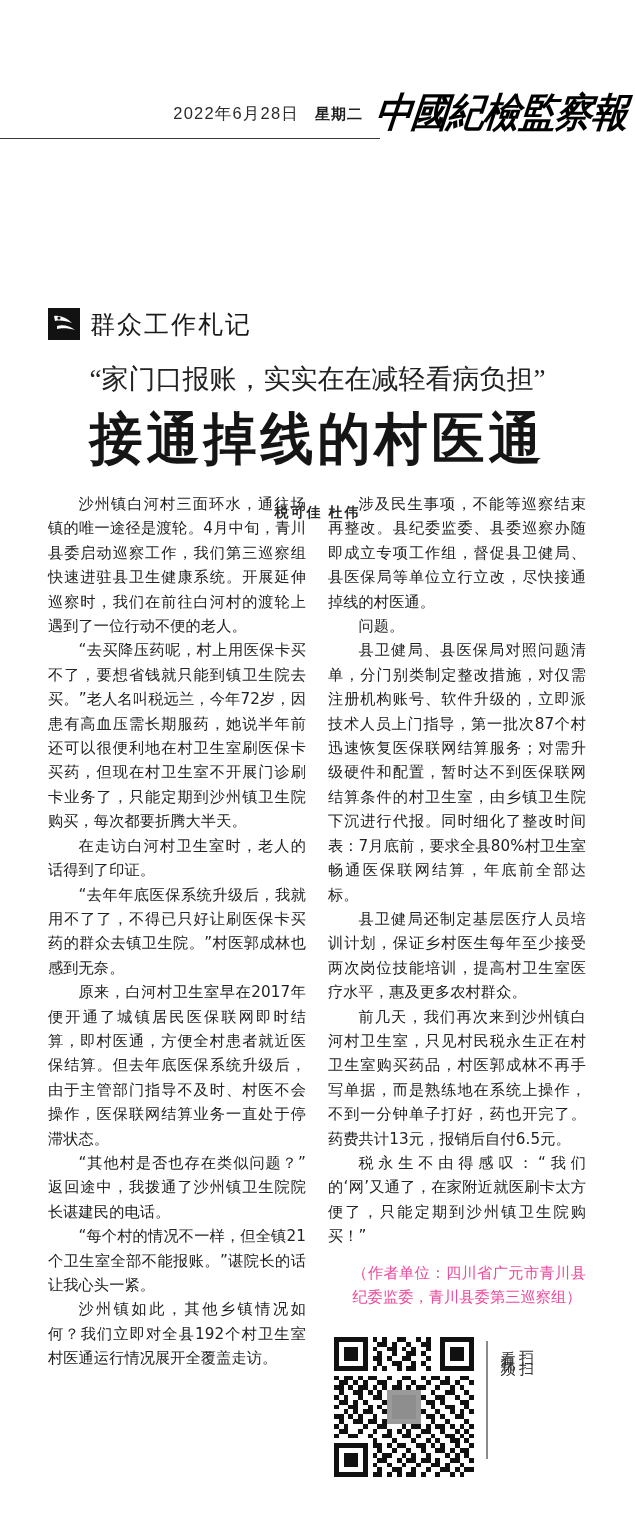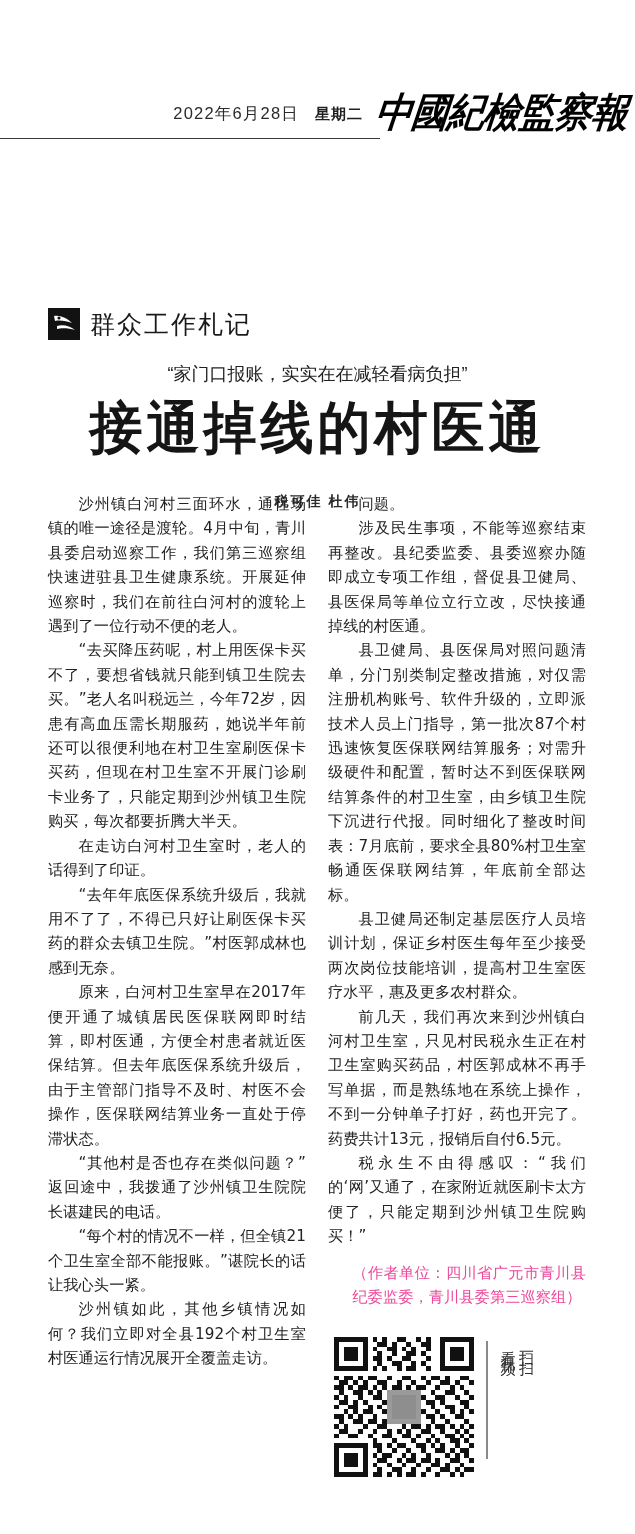--- a/index.html
+++ b/index.html
@@ -100,22 +100,22 @@
     white-space: nowrap;
   }
 
   
   .headline-block {
     text-align: center;
     margin-top: 22px;
     padding: 0 20px;
   }
   .subhead {
-    font-family: Liberation Sans, sans-serif;
-    font-size: 18px;
+    font-family: Liberation Serif, serif;
+    font-size: 27px;
     letter-spacing: 0px;
     color: #222;
     white-space: nowrap;
     line-height: 1.25;
   }
   .main-headline {
     font-family: "DejaVu Sans", "Liberation Sans", sans-serif;
     font-size: 53px;
     font-weight: bold;
     letter-spacing: 4px;
@@ -245,22 +245,22 @@
       <p class="para">“去买降压药呢，村上用医保卡买不了，要想省钱就只能到镇卫生院去买。”老人名叫税远兰，今年72岁，因患有高血压需长期服药，她说半年前还可以很便利地在村卫生室刷医保卡买药，但现在村卫生室不开展门诊刷卡业务了，只能定期到沙州镇卫生院购买，每次都要折腾大半天。</p>
       <p class="para">在走访白河村卫生室时，老人的话得到了印证。</p>
       <p class="para">“去年年底医保系统升级后，我就用不了了，不得已只好让刷医保卡买药的群众去镇卫生院。”村医郭成林也感到无奈。</p>
       <p class="para">原来，白河村卫生室早在2017年便开通了城镇居民医保联网即时结算，即村医通，方便全村患者就近医保结算。但去年底医保系统升级后，由于主管部门指导不及时、村医不会操作，医保联网结算业务一直处于停滞状态。</p>
       <p class="para">“其他村是否也存在类似问题？”返回途中，我拨通了沙州镇卫生院院长谌建民的电话。</p>
       <p class="para">“每个村的情况不一样，但全镇21个卫生室全部不能报账。”谌院长的话让我心头一紧。</p>
       <p class="para">沙州镇如此，其他乡镇情况如何？我们立即对全县192个村卫生室村医通运行情况展开全覆盖走访。</p>
     </div>
   <div class="column" id="right-column">
     <div id="right-paras">
+        <p class="para">涉及民生事项，不能等巡察结束再整改。县纪委监委、县委巡察办随即成立专项工作组，督促县卫健局、县医保局等单位立行立改，尽快接通掉线的村医通。</p>
         <p class="para">问题。</p>
-        <p class="para">涉及民生事项，不能等巡察结束再整改。县纪委监委、县委巡察办随即成立专项工作组，督促县卫健局、县医保局等单位立行立改，尽快接通掉线的村医通。</p>
         <p class="para">县卫健局、县医保局对照问题清单，分门别类制定整改措施，对仅需注册机构账号、软件升级的，立即派技术人员上门指导，第一批次87个村迅速恢复医保联网结算服务；对需升级硬件和配置，暂时达不到医保联网结算条件的村卫生室，由乡镇卫生院下沉进行代报。同时细化了整改时间表：7月底前，要求全县80%村卫生室畅通医保联网结算，年底前全部达标。</p>
         <p class="para">县卫健局还制定基层医疗人员培训计划，保证乡村医生每年至少接受两次岗位技能培训，提高村卫生室医疗水平，惠及更多农村群众。</p>
         <p class="para">前几天，我们再次来到沙州镇白河村卫生室，只见村民税永生正在村卫生室购买药品，村医郭成林不再手写单据，而是熟练地在系统上操作，不到一分钟单子打好，药也开完了。药费共计13元，报销后自付6.5元。</p>
         <p class="para">税永生不由得感叹：“我们的‘网’又通了，在家附近就医刷卡太方便了，只能定期到沙州镇卫生院购买！”</p>
       </div>
     <p class="para credit">（作者单位：四川省广元市青川县纪委监委，青川县委第三巡察组）</p>
     <div class="qr-block">
       <span class="qr-code">
         <svg width="140" height="140" viewBox="0 0 29 29" shape-rendering="crispEdges" aria-hidden="true">
           <rect width="29" height="29" fill="#ffffff"></rect>

